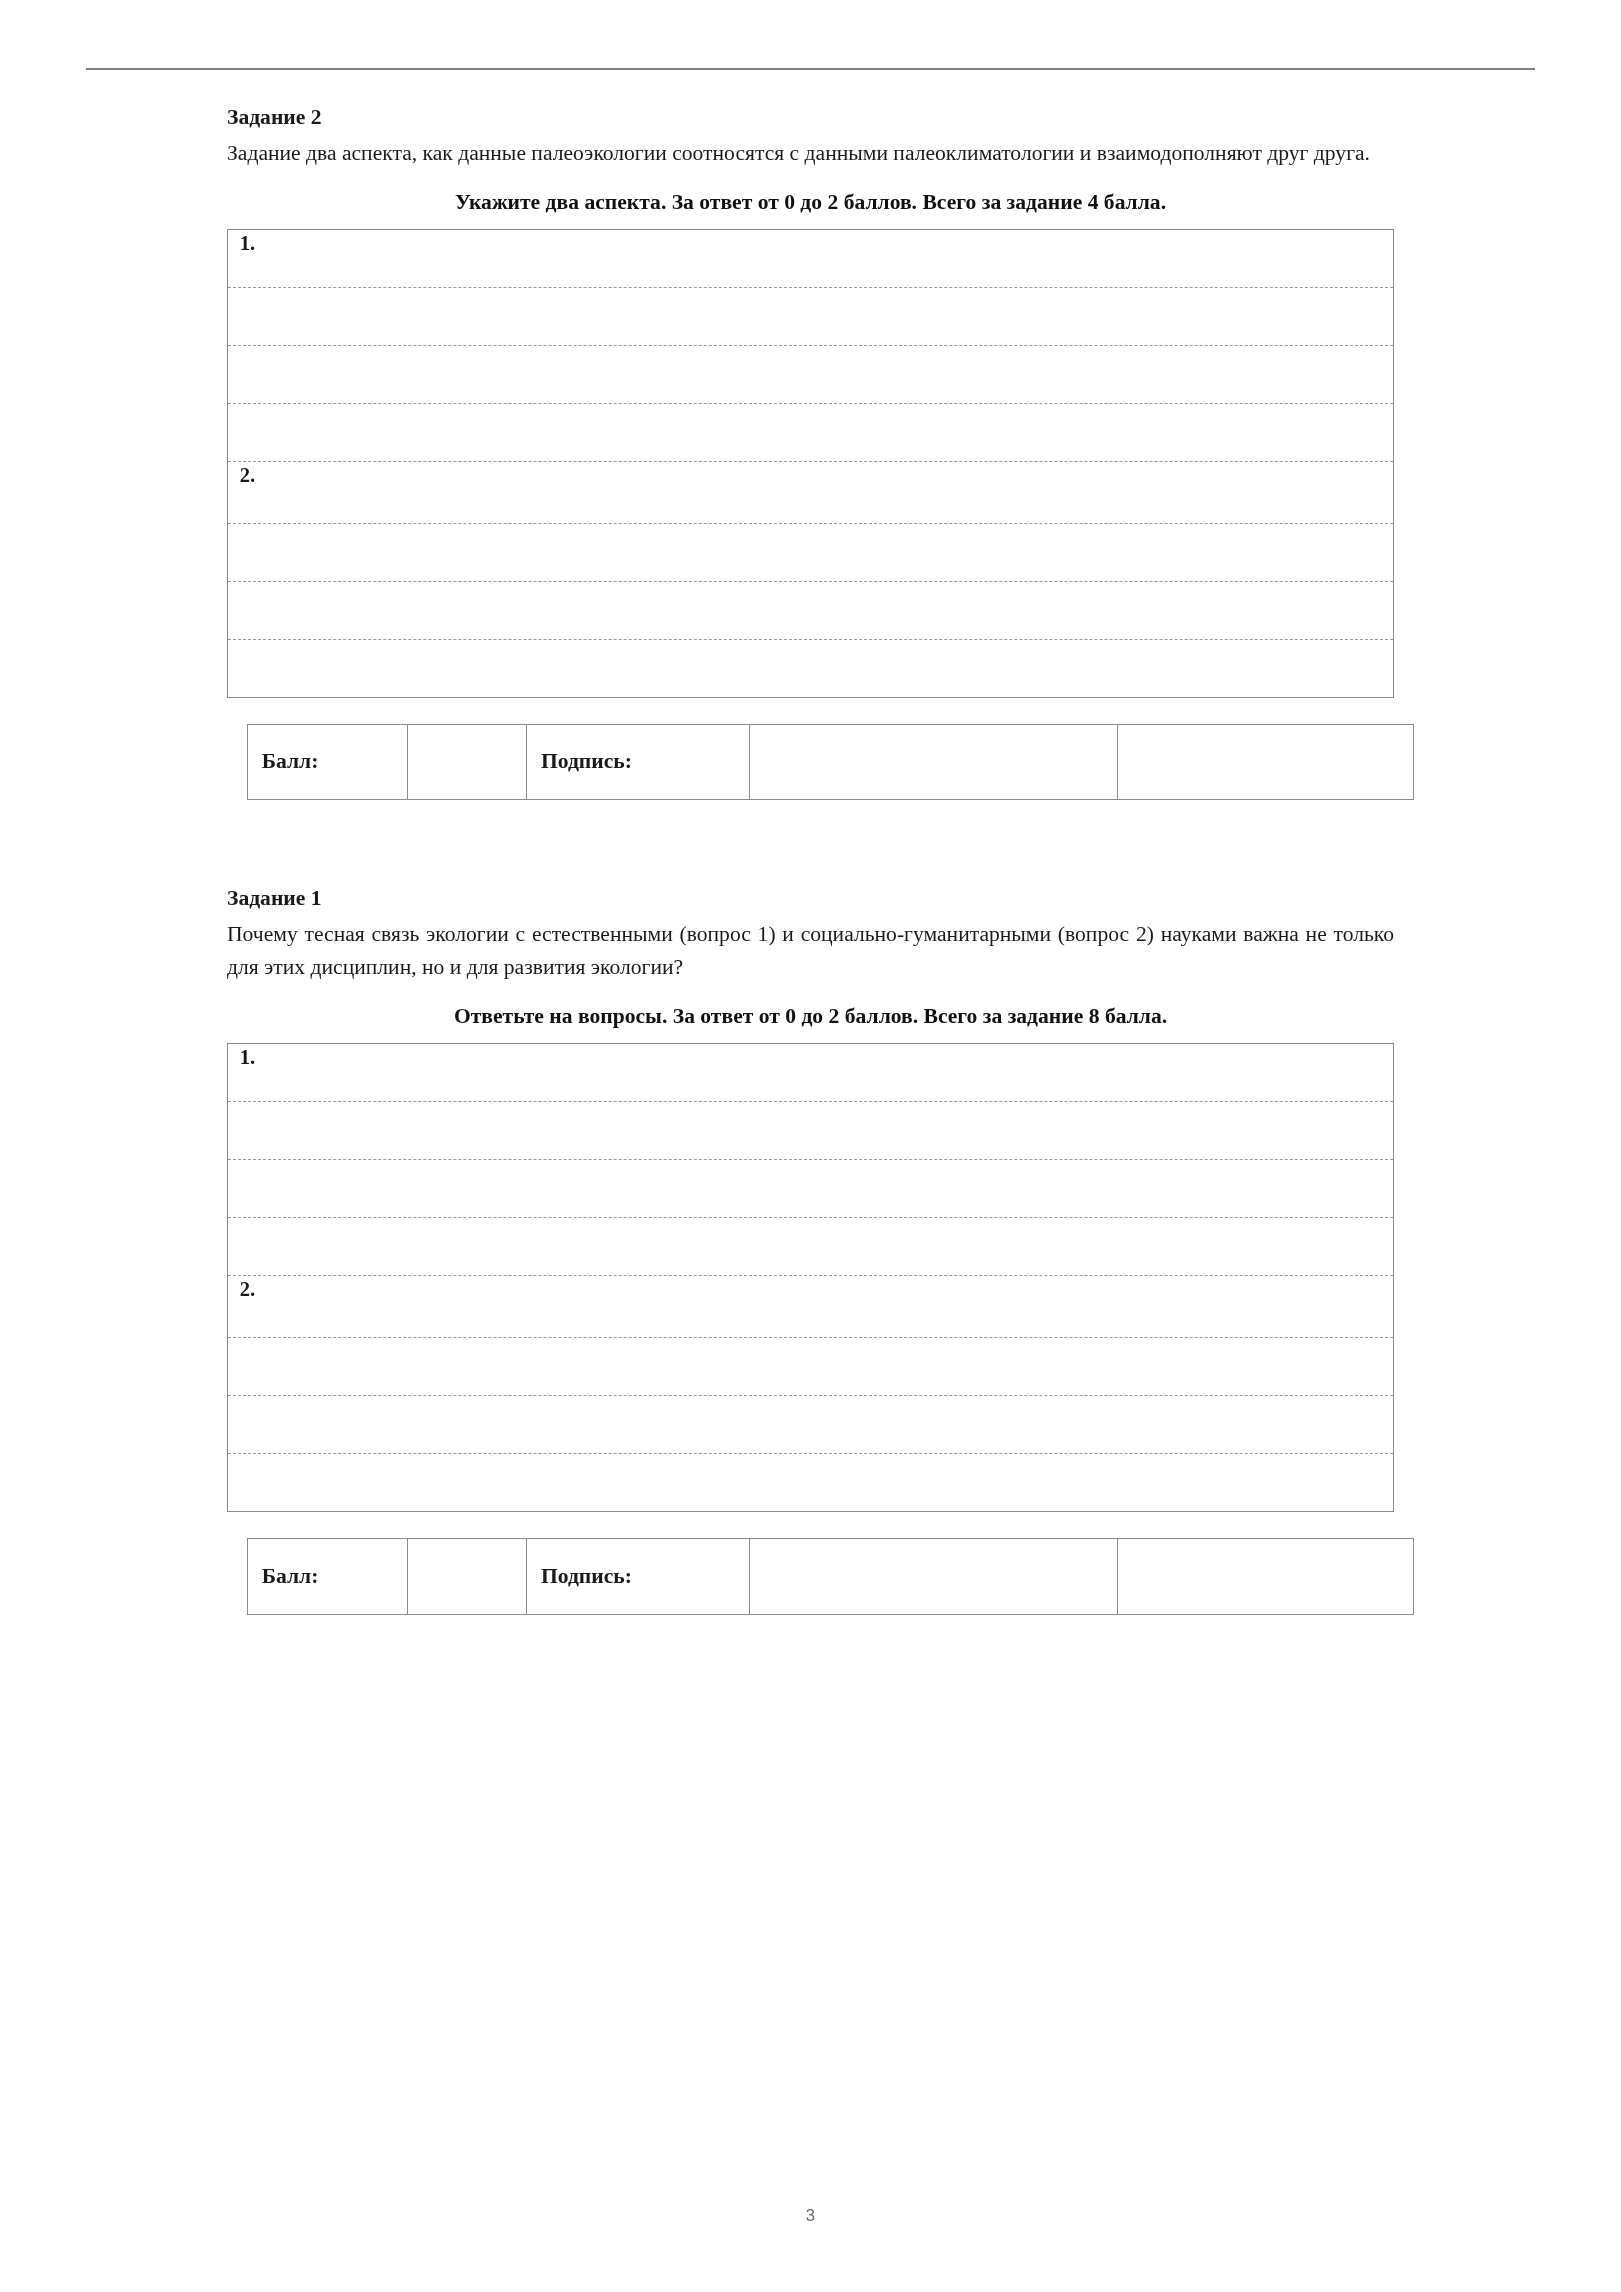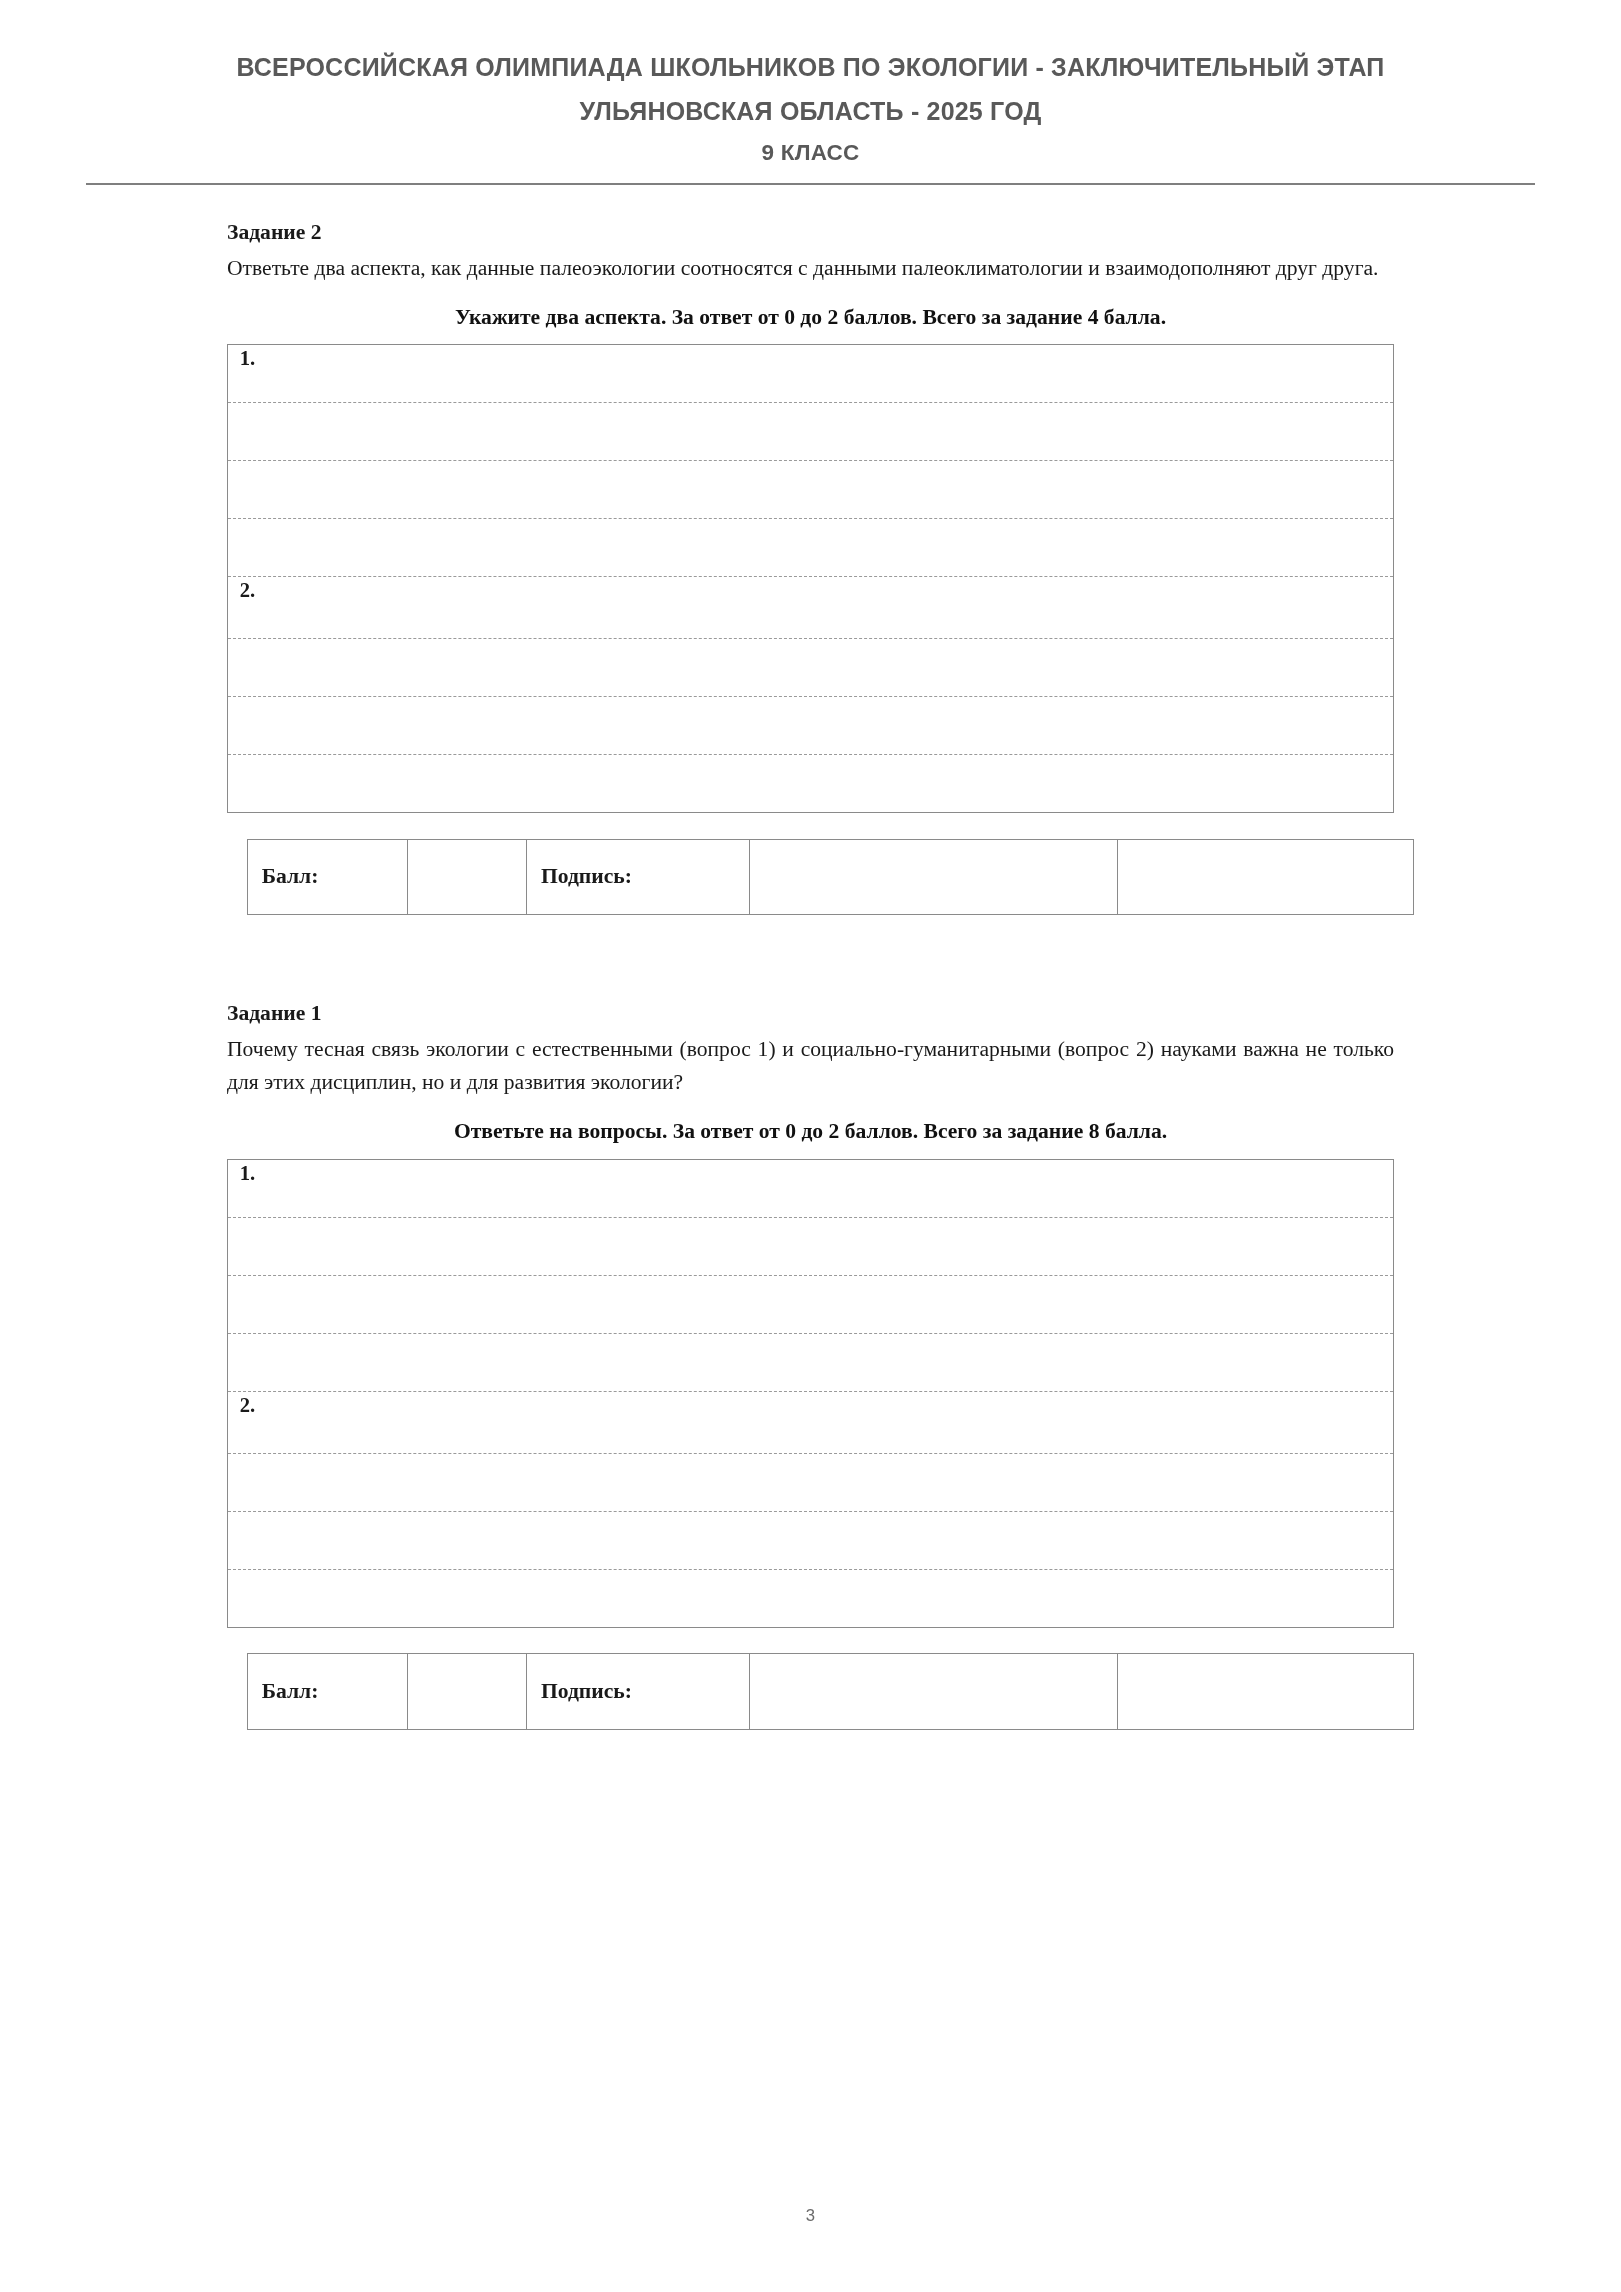--- a/index.html
+++ b/index.html
@@ -144,32 +144,27 @@
     font-family: "Liberation Sans", sans-serif;
     font-size: 16.7px;
     color: #6b6b6b;
   }
 </style>
 </head>
 <body>
 
 <div class="page">
 
-  <div class="doc-header">
-    <div class="line1">ВСЕРОССИЙСКАЯ ОЛИМПИАДА ШКОЛЬНИКОВ ПО ЭКОЛОГИИ - ЗАКЛЮЧИТЕЛЬНЫЙ ЭТАП</div>
-    <div class="line2">УЛЬЯНОВСКАЯ ОБЛАСТЬ - 2025 ГОД</div>
-    <div class="line3">9 КЛАСС</div>
-  </div>
   <div class="header-rule"></div>
 
   <div class="content">
 
     <div class="task-block">
       <div class="task-title">Задание 2</div>
-      <div class="task-text">Ответьте два аспекта, как данные палеоэкологии соотносятся с данными палеоклиматологии и взаимодополняют друг друга.</div>
+      <div class="task-text">Задание два аспекта, как данные палеоэкологии соотносятся с данными палеоклиматологии и взаимодополняют друг друга.</div>
       <div class="task-instruction">Укажите два аспекта. За ответ от 0 до 2 баллов. Всего за задание 4 балла.</div>
 
       <table class="answer-table">
         <tbody>
             <tr>
           <td class="num">1.</td>
         </tr>
         <tr>
               <td></td>
             </tr>

